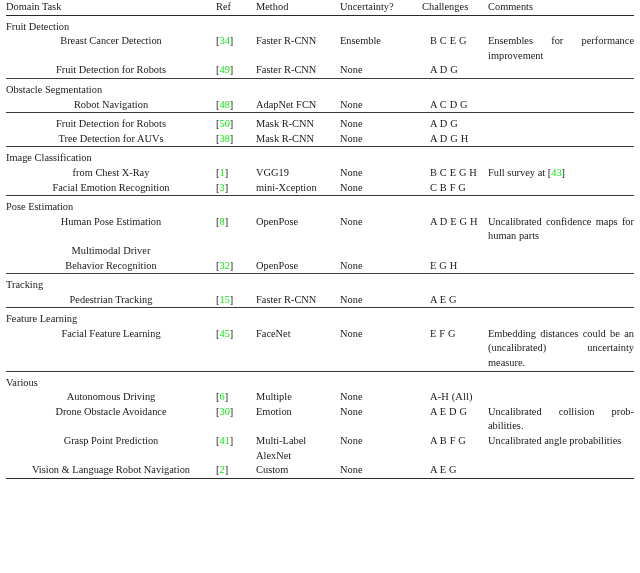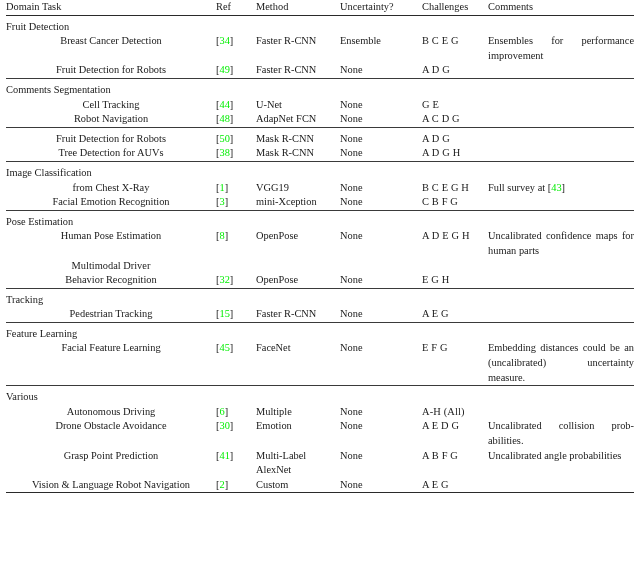--- a/index.html
+++ b/index.html
@@ -54,21 +54,21 @@
   .sect-row > td {
     font-weight: bold;
     padding-top: 2.5px;
   }
   .data-row > td { padding-top: 0px; padding-bottom: 0px; }
 
   .cell { display: block; }
   .cell.dom   { white-space: nowrap; text-align: center; }
   .cell.meth  { white-space: nowrap; }
   .cell.unc   { white-space: nowrap; }
-  .cell.chal  { white-space: nowrap; letter-spacing: 0.15px; }
+  .cell.chal  { white-space: nowrap; letter-spacing: 0.15px; margin-left: 8px; }
   .cell.ref   { white-space: nowrap; }
   .cell.cmt   { text-align: justify; text-justify: inter-word; hyphens: manual; }
 
   .ref-bracket { color: #1a1a1a; }
   .ref-num { color: #00ee00; text-align: right; }
   .inline-ref .ref-num { color: #00ee00; }
 </style>
 </head>
 <body>
 
@@ -158,41 +158,21 @@
         </tr>
         <tr class="rule-mid">
           <td style="height: 4px; font-size: 1px; line-height: 4px;"></td>
           <td style="height: 4px; font-size: 1px; line-height: 4px;"></td>
           <td style="height: 4px; font-size: 1px; line-height: 4px;"></td>
           <td style="height: 4px; font-size: 1px; line-height: 4px;"></td>
           <td style="height: 4px; font-size: 1px; line-height: 4px;"></td>
           <td style="height: 4px; font-size: 1px; line-height: 4px;"></td>
         </tr>
         <tr class="sect-row">
-          <td colspan="6">Comments Segmentation</td>
-        </tr>
-        <tr class="data-row">
-          <td>
-            <span class="cell dom">Cell Tracking</span>
-          </td>
-          <td>
-            <span class="cell ref"><span><span class="ref-bracket">[</span><span class="ref-num">44</span><span class="ref-bracket">]</span></span></span>
-          </td>
-          <td>
-            <span class="cell meth">U-Net</span>
-          </td>
-          <td>
-            <span class="cell unc">None</span>
-          </td>
-          <td>
-            <span class="cell chal">G E</span>
-          </td>
-          <td>
-            <span class="cell cmt">&nbsp;</span>
-          </td>
+          <td colspan="6">Obstacle Segmentation</td>
         </tr>
         <tr class="data-row">
           <td>
             <span class="cell dom">Robot Navigation</span>
           </td>
           <td>
             <span class="cell ref"><span><span class="ref-bracket">[</span><span class="ref-num">48</span><span class="ref-bracket">]</span></span></span>
           </td>
           <td>
             <span class="cell meth">AdapNet FCN</span>

